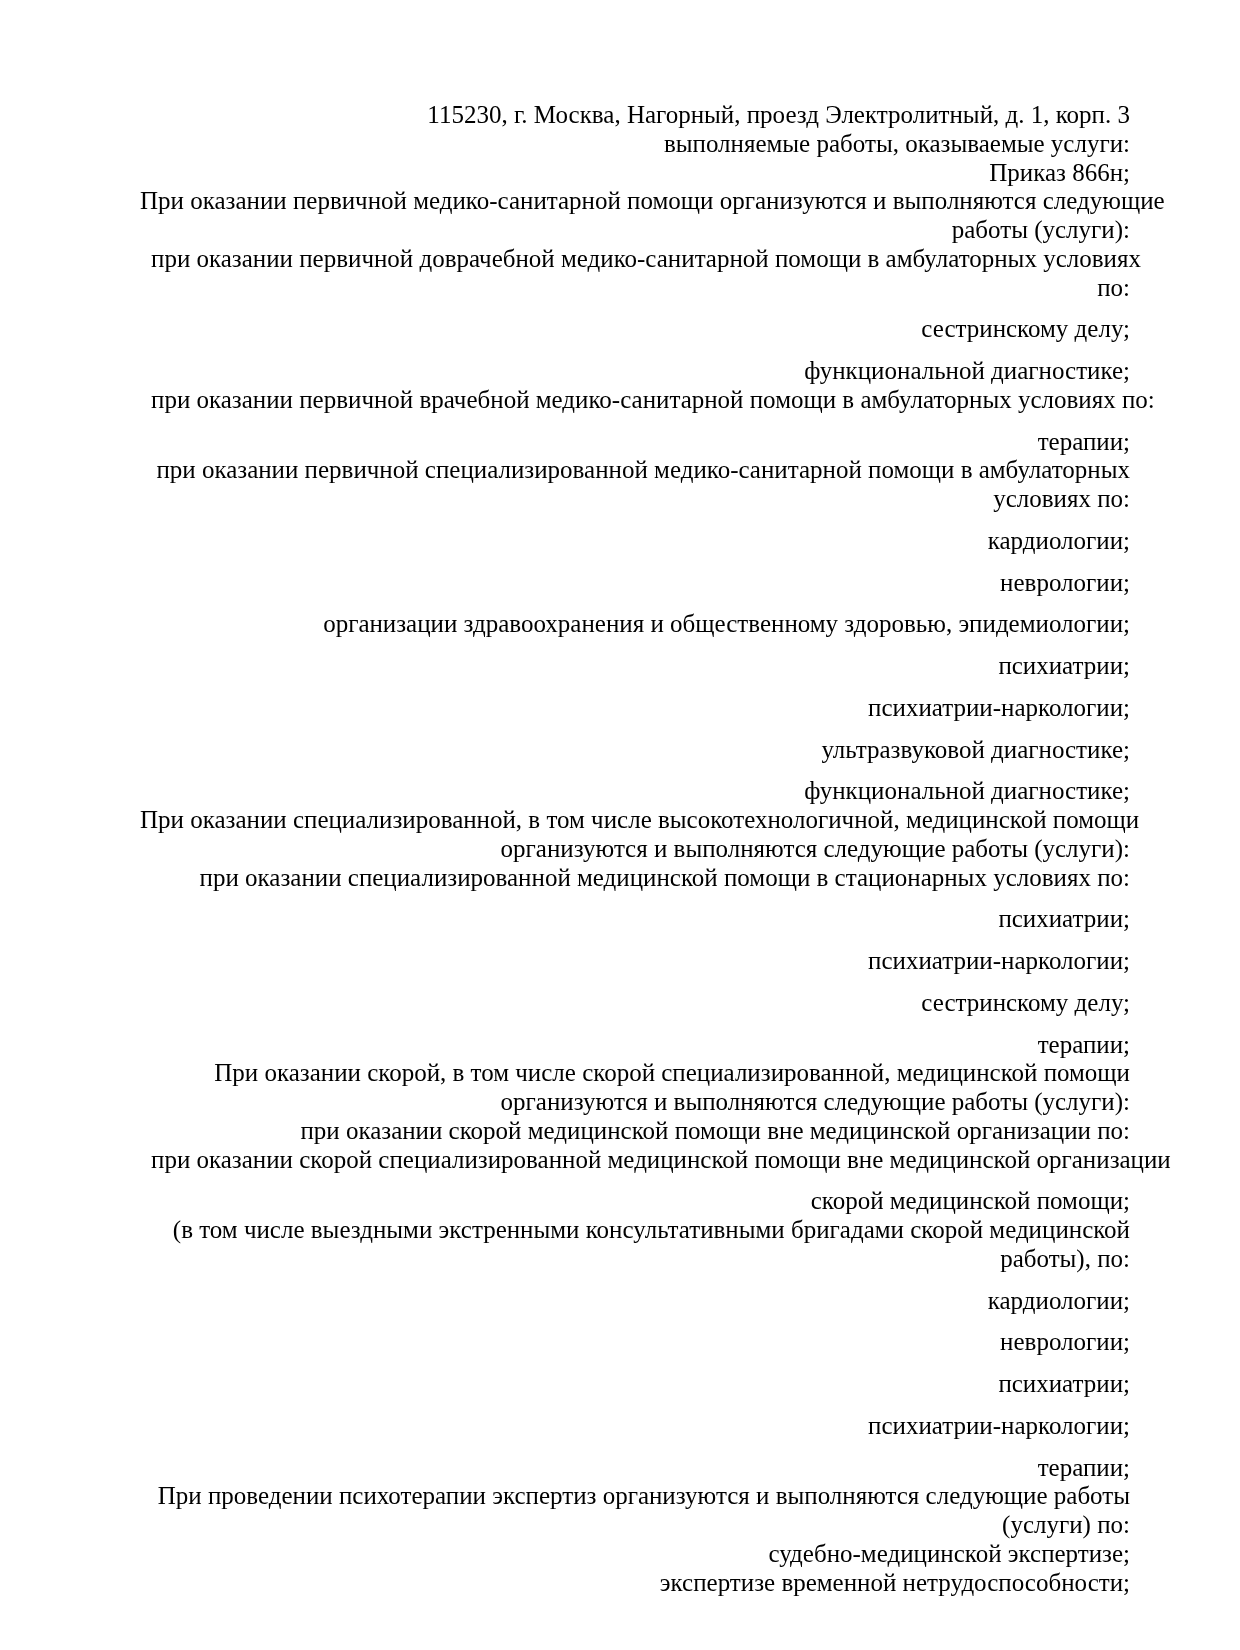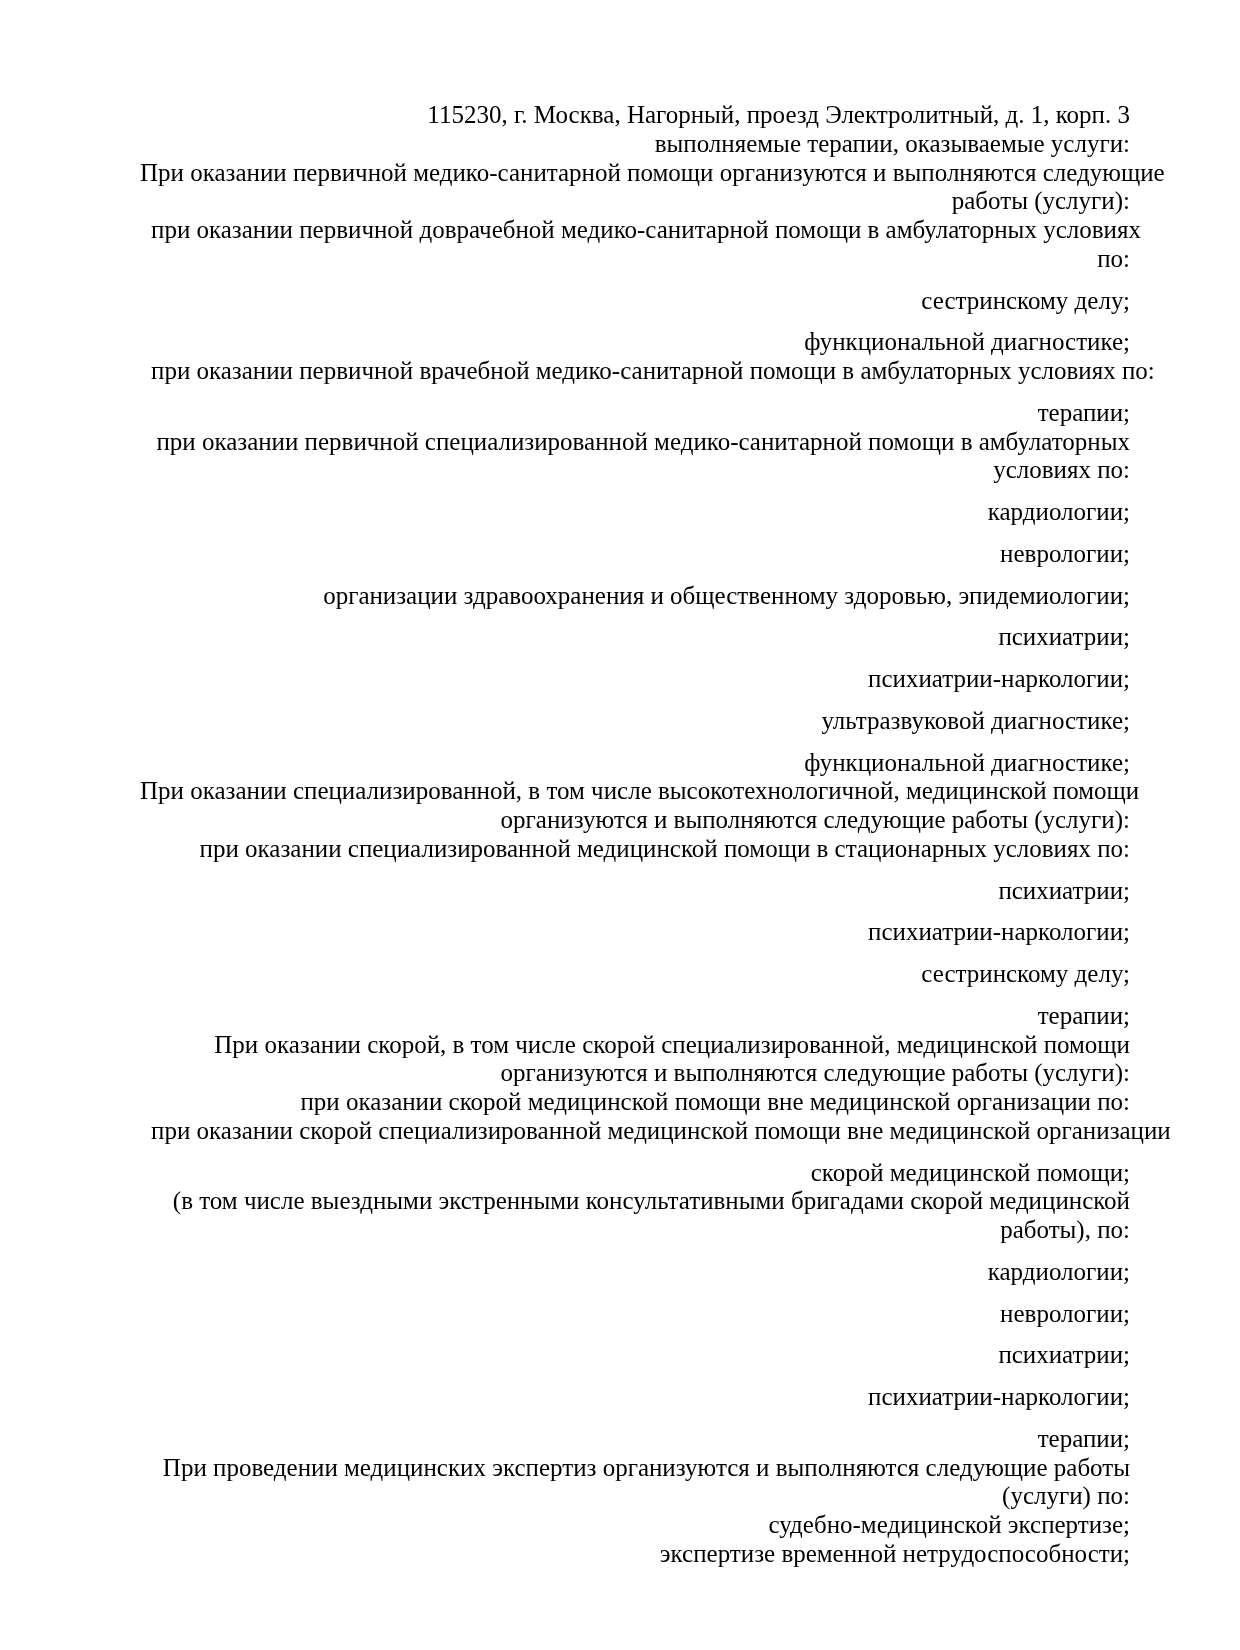--- a/index.html
+++ b/index.html
@@ -34,21 +34,22 @@
   .indent-0 { padding-left: 0; }
   .indent-1 { padding-left: 11px; }
   .indent-2 { padding-left: 26px; margin-top: 13px; }
 </style>
 </head>
 <body>
 
 <div class="page">
   <div class="doc-text">
       <div class="line indent-0">115230, г. Москва, Нагорный, проезд Электролитный, д. 1, корп. 3</div>
-      <div class="line indent-0">выполняемые терапии, оказываемые услуги:</div>
+      <div class="line indent-0">выполняемые работы, оказываемые услуги:</div>
+      <div class="line indent-0">Приказ 866н;</div>
       <div class="line indent-0">При оказании первичной медико-санитарной помощи организуются и выполняются следующие</div>
       <div class="line indent-0">работы (услуги):</div>
       <div class="line indent-1">при оказании первичной доврачебной медико-санитарной помощи в амбулаторных условиях</div>
       <div class="line indent-0">по:</div>
       <div class="line indent-2">сестринскому делу;</div>
       <div class="line indent-2">функциональной диагностике;</div>
       <div class="line indent-1">при оказании первичной врачебной медико-санитарной помощи в амбулаторных условиях по:</div>
       <div class="line indent-2">терапии;</div>
       <div class="line indent-1">при оказании первичной специализированной медико-санитарной помощи в амбулаторных</div>
       <div class="line indent-0">условиях по:</div>
@@ -71,18 +72,18 @@
       <div class="line indent-1">при оказании скорой медицинской помощи вне медицинской организации по:</div>
       <div class="line indent-1">при оказании скорой специализированной медицинской помощи вне медицинской организации</div>
       <div class="line indent-2">скорой медицинской помощи;</div>
       <div class="line indent-0">(в том числе выездными экстренными консультативными бригадами скорой медицинской</div>
       <div class="line indent-0">работы), по:</div>
       <div class="line indent-2">кардиологии;</div>
       <div class="line indent-2">неврологии;</div>
       <div class="line indent-2">психиатрии;</div>
       <div class="line indent-2">психиатрии-наркологии;</div>
       <div class="line indent-2">терапии;</div>
-      <div class="line indent-0">При проведении медицинских экспертиз организуются и выполняются следующие работы</div>
+      <div class="line indent-0">При проведении психотерапии экспертиз организуются и выполняются следующие работы</div>
       <div class="line indent-0">(услуги) по:</div>
       <div class="line indent-1">судебно-медицинской экспертизе;</div>
       <div class="line indent-1">экспертизе временной нетрудоспособности;</div>
     </div>
 </div>
 
 </body></html>

